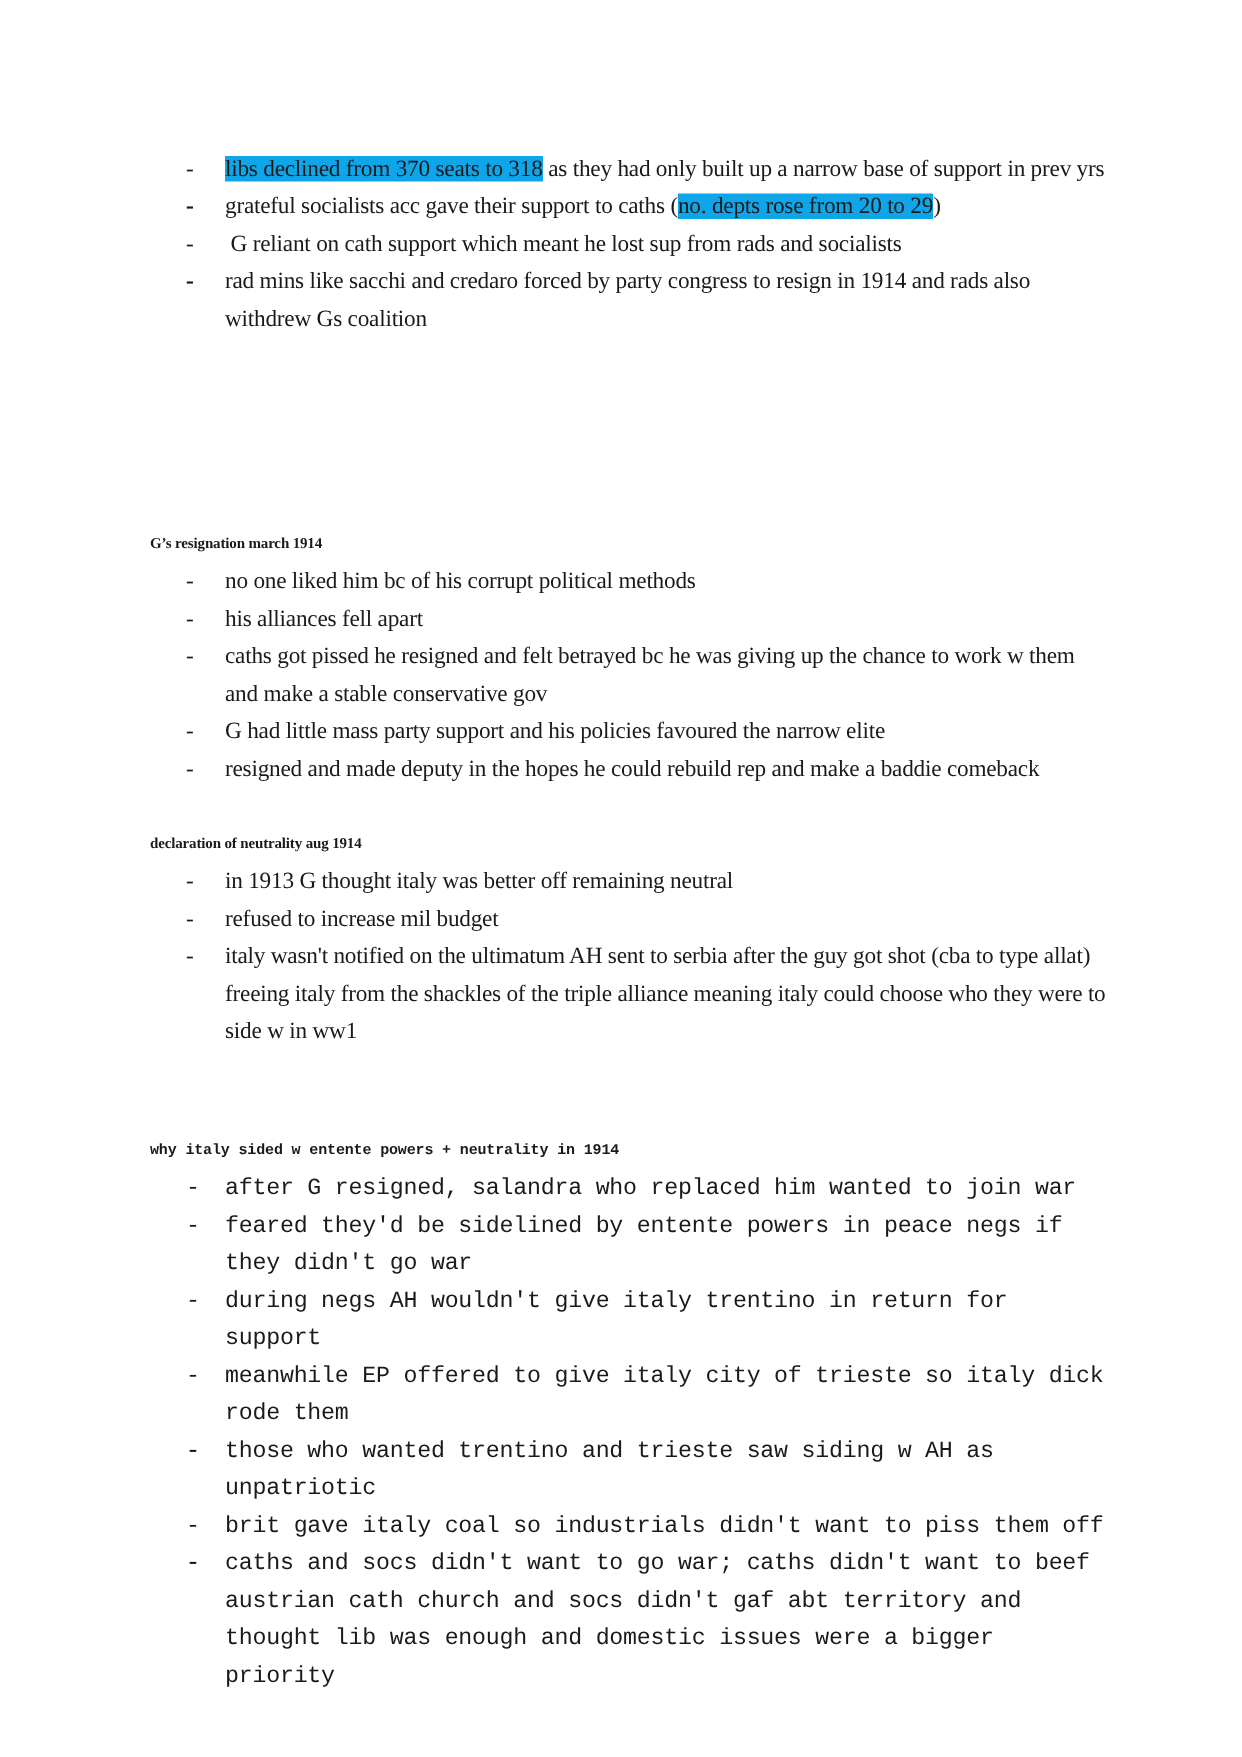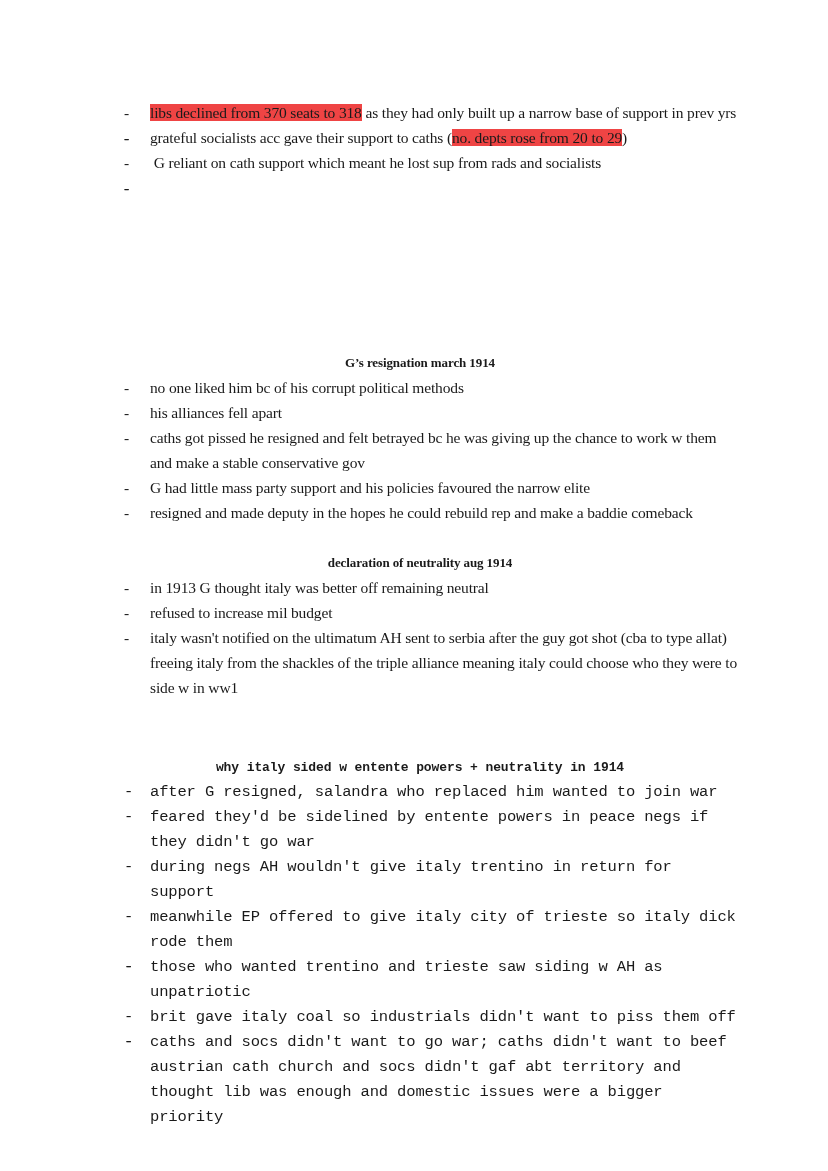--- a/index.html
+++ b/index.html
@@ -4,32 +4,32 @@
 <style>
   html, body { margin: 0; padding: 0; background: #ffffff; }
   body {
     width: 828px; height: 1171px; position: relative; overflow: hidden;
     font-family: "Liberation Serif", "DejaVu Serif", serif;
     color: #1a1a1a;
   }
   .page { position: absolute; left: 0; top: 0; width: 828px; height: 1171px; }
   .section { position: absolute; left: 100px; width: 640px; }
   .heading {
-    font-weight: bold; font-size: 13px; line-height: 25px; height: 25px;
-    margin: 0; letter-spacing: -0.1px; text-align: center;
+    font-weight: bold; font-size: 10px; line-height: 25px; height: 25px;
+    margin: 0; letter-spacing: -0.1px;
   }
   ul.bullets { list-style: none; margin: 0; padding: 0; }
   ul.bullets li {
     position: relative; padding-left: 50px; font-size: 15.5px; line-height: 25px;
     letter-spacing: -0.15px;
   }
   ul.bullets li .dash {
     position: absolute; left: 24px; top: 0; width: 10px;
   }
-  .hl { background: #ef4444; }
+  .hl { background: #0ea5e9; }
 </style>
 </head>
 <body>
 
 <div class="page">
 
   <div class="section" style="top:100px;">
     <ul class="bullets">
       <li>
         <span class="dash">-</span>
@@ -44,20 +44,21 @@
       </li>
       <li>
         <span class="dash">-</span>
         <span style="white-space:pre;"> G reliant on cath support which meant he lost sup from rads and socialists</span>
       </li>
       <li>
         <span class="dash">-</span>
       </li>
       <li>
         <span class="dash">-</span>
+        <span>rad mins like sacchi and credaro forced by party congress to resign in 1914 and rads also withdrew Gs coalition</span>
       </li>
     </ul>
   </div>
 
   <div class="section" style="top:350px;">
     <h2 class="heading">G’s resignation march 1914</h2>
     <ul class="bullets">
       <li><span class="dash">-</span><span>no one liked him bc of his corrupt political methods</span></li>
       <li><span class="dash">-</span><span>his alliances fell apart</span></li>
       <li><span class="dash">-</span><span>caths got pissed he resigned and felt betrayed bc he was giving up the chance to work w them and make a stable conservative gov</span></li>

